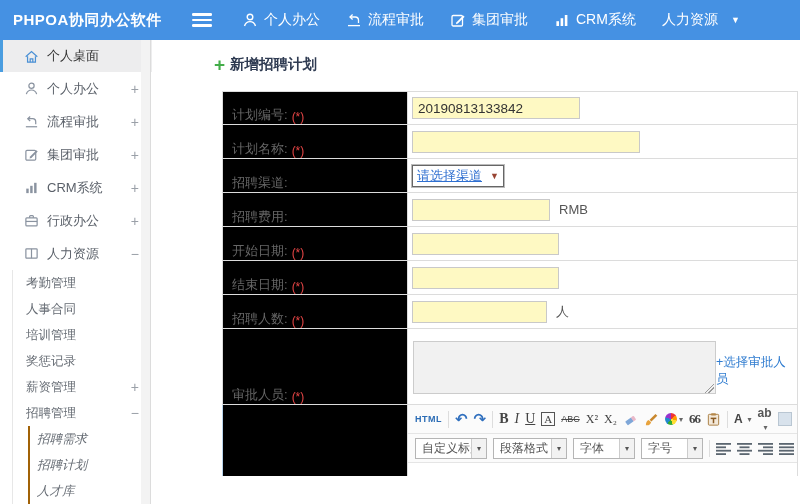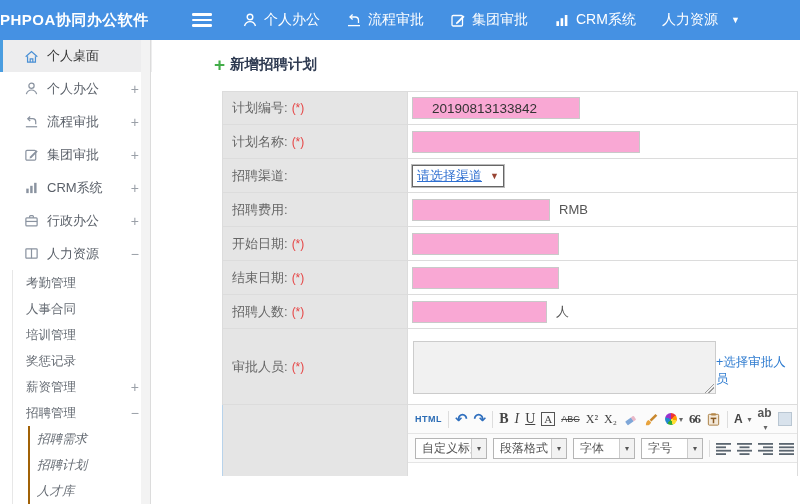--- a/index.html
+++ b/index.html
@@ -7,21 +7,21 @@
   body {
     width:800px; height:504px; overflow:hidden; position:relative;
     font-family:"Liberation Sans","DejaVu Sans",sans-serif;
     background:#ffffff; color:#333;
   }
   
   .topbar {
     position:absolute; left:0; top:0; width:800px; height:40px;
     background:#4591e3; display:flex; align-items:center; color:#fff;
   }
-  .logo { width:178px; font-size:15px; font-weight:bold; letter-spacing:.5px; }
+  .logo { padding-left:13px; width:178px; font-size:15px; font-weight:bold; letter-spacing:.5px; }
   .hamburger { width:20px; height:14px; display:flex; flex-direction:column; justify-content:space-between; cursor:pointer; margin-left:14px; }
   .hamburger i { display:block; height:2.6px; background:#fff; border-radius:1.3px; }
   .topnav { display:flex; align-items:center; margin-left:30px; gap:26px; }
   .topnav .nav-item { display:flex; align-items:center; gap:6px; font-size:14px; cursor:pointer; white-space:nowrap; }
   .topnav svg { width:16px; height:16px; }
   .nav-caret { font-size:9px; margin-left:7px; }
   
   .sidebar {
     position:absolute; left:0; top:40px; width:156px; height:464px;
     background:#fff; border-right:1px solid #dcdcdc; overflow:hidden;
@@ -47,29 +47,29 @@
   .main { position:absolute; left:152px; top:40px; width:648px; height:464px; background:#fff; overflow:hidden; }
   .page-title { margin:15px 0 0 62px; display:flex; align-items:center; gap:5px; }
   .plus-icon { color:#43ad49; font-size:19px; font-weight:900; line-height:14px; }
   .page-title h1 { font-size:14.5px; color:#2f3b52; font-weight:bold; margin:0; }
   
   .form { margin:17px 0 0 70px; width:576px; }
   .frow { display:flex; border:1px solid #dcdcdc; border-top:none; min-height:34px; }
   .frow:first-child { border-top:1px solid #dcdcdc; }
   .frow.editor-row { border-left:1px solid #b8d3eb; border-bottom:none; height:71px; }
   .flabel {
-    width:185px; flex:none; background:#e5e5e5; border-right:1px solid #dcdcdc;
-    display:flex; align-items:center; padding-left:9px; font-size:13px; color:#666;
+    width:185px; flex:none; background:#000000; border-right:1px solid #dcdcdc;
+    display:flex; align-items:flex-end; padding-left:9px; font-size:13px; color:#666;
   }
   .req { color:#e64545; margin-left:4px; font-size:12px; }
   .fvalue { flex:1; display:flex; align-items:center; padding-left:4px; font-size:13px; color:#444; overflow:hidden; }
   .fvalue.col { flex-direction:row; align-items:center; justify-content:flex-start; padding-top:5px; }
   input.txt {
-    height:22px; border:1px solid #c9c9c9; background:#f9a8d4; font-size:13.5px; color:#333;
-    padding:1px 19px; font-family:"Liberation Sans","DejaVu Sans",sans-serif;
+    height:22px; border:1px solid #c9c9c9; background:#fef9c3; font-size:13.5px; color:#333;
+    padding:1px 5px; font-family:"Liberation Sans","DejaVu Sans",sans-serif;
   }
   .w168{width:168px}.w228{width:228px}.w138{width:138px}.w147{width:147px}.w135{width:135px}.w155{width:155px}
   .suffix { margin-left:9px; color:#555; }
   .blue-link { color:#2f7cd0; font-size:12.5px; text-decoration:none; cursor:pointer; }
   .sel-box {
     display:inline-flex; align-items:center; height:22px; border:1px solid #666; background:#fff;
     padding:0 4px; gap:8px; cursor:pointer; box-shadow:0 0 0 1px #bbb;
   }
   .sel-box .sel-text { color:#2f6fd0; font-size:13px; text-decoration:underline; }
   .sel-box .sel-caret { font-size:9px; color:#943; }

